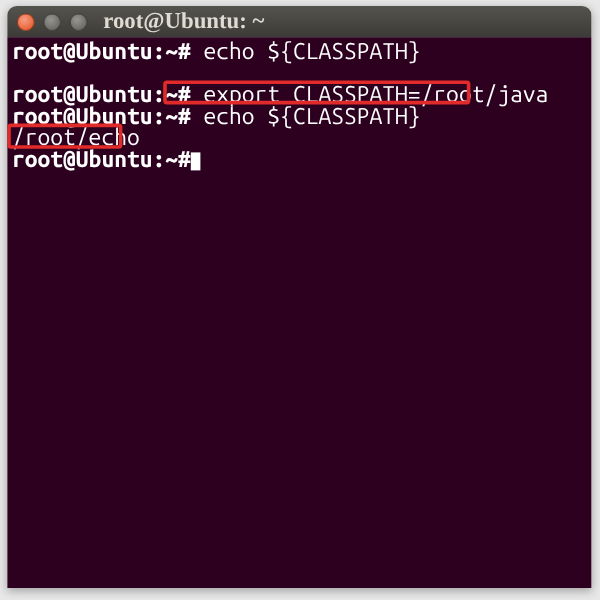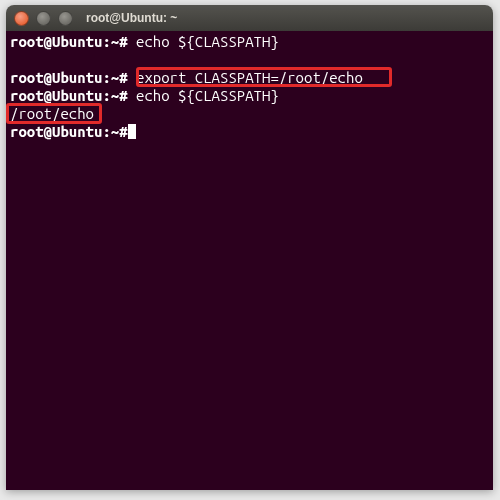--- a/index.html
+++ b/index.html
@@ -33,30 +33,30 @@
       height: 15px;
       border-radius: 50%;
       display: inline-block;
       border: 1px solid rgba(0,0,0,0.4);
     }
     .win-btn.close { background: radial-gradient(circle at 40% 35%, #f79d84, #e24f1b); }
     .win-btn.min   { background: radial-gradient(circle at 40% 35%, #989690, #5b5a55); }
     .win-btn.max   { background: radial-gradient(circle at 40% 35%, #989690, #5b5a55); }
     .title {
       color: #dfdbd2;
-      font-family: Liberation Sans, sans-serif;
-      font-size: 12px;
+      font-family: Liberation Serif, serif;
+      font-size: 19px;
       font-weight: bold;
       margin-left: 6px;
     }
     .terminal {
       background: #2c001e;
       height: calc(100% - 26px);
       padding: 2px 4px;
-      font-size: 15px;
+      font-size: 19px;
       line-height: 18px;
       color: #ffffff;
       position: relative;
     }
     .line { white-space: pre; position: relative; }
     .prompt { color: #ffffff; font-weight: bold; }
     .blank { height: 18px; }
     .hl {
       border: 3px solid #e12a2a;
       border-radius: 3px;
@@ -80,21 +80,21 @@
 <div class="window">
   <div class="titlebar">
     <span class="win-btn close"></span>
     <span class="win-btn min"></span>
     <span class="win-btn max"></span>
     <span class="title">root@Ubuntu: ~</span>
   </div>
   <div class="terminal">
     <div class="line"><span class="prompt">root@Ubuntu:~#</span><span> echo ${CLASSPATH}</span></div>
     <div class="line blank"></div>
-    <div class="line"><span class="prompt">root@Ubuntu:~#</span><span> export CLASSPATH=/root/echo</span></div>
+    <div class="line"><span class="prompt">root@Ubuntu:~#</span><span> export CLASSPATH=/root/java</span></div>
     <div class="line"><span class="prompt">root@Ubuntu:~#</span><span> echo ${CLASSPATH}</span></div>
     <div class="line">/root/echo</div>
     <div class="line"><span class="prompt">root@Ubuntu:~#</span><span></span><span class="cursor"></span></div>
 
     <div class="hl hl1" title="export CLASSPATH=/root/java"></div>
     <div class="hl hl2" title="/root/java"></div>
   </div>
 </div>
 
 </body></html>

